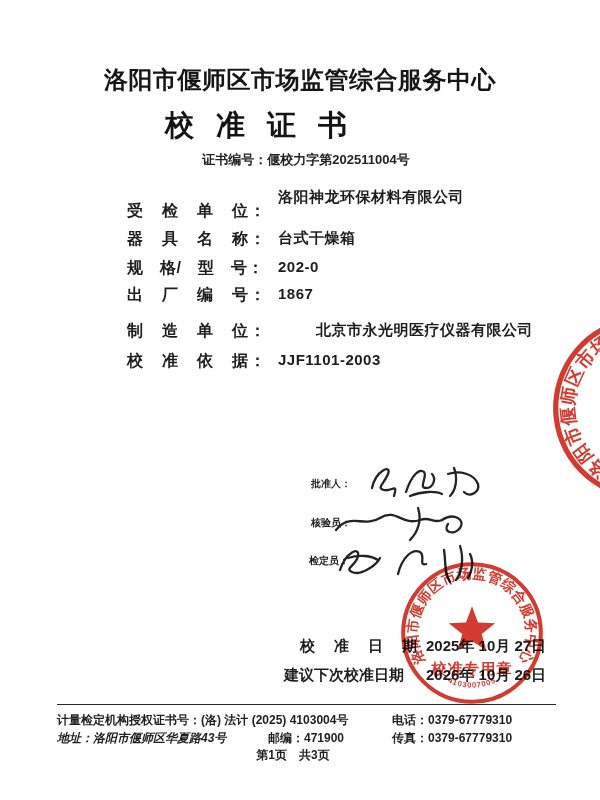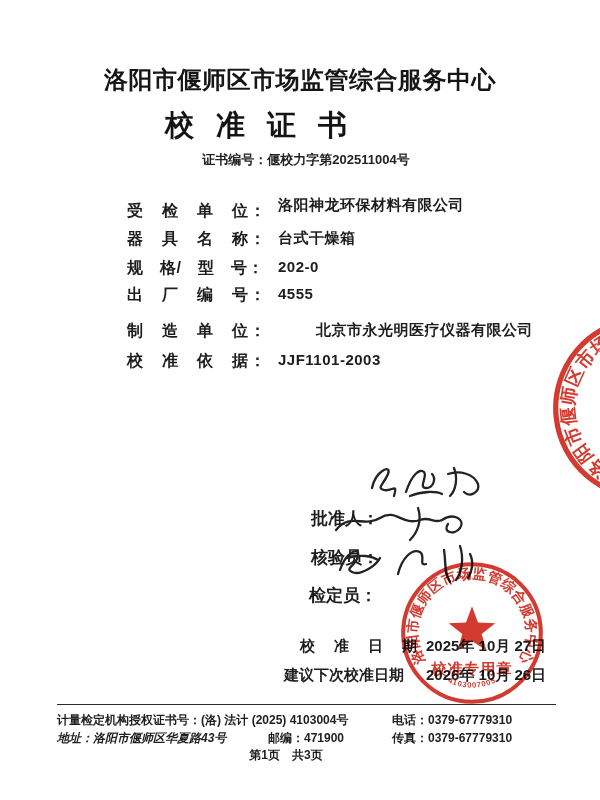--- a/index.html
+++ b/index.html
@@ -10,48 +10,48 @@
   }
   .abs{position:absolute;}
   .org-title{top:64px;left:0;width:600px;text-align:center;
     font-size:24px;font-weight:700;letter-spacing:0.5px;color:#161616;}
   .doc-title{top:106px;left:0;width:512px;text-align:center;
     font-size:29px;font-weight:700;letter-spacing:22px;text-indent:22px;color:#141414;}
   .cert-no{top:151px;left:0;width:600px;text-align:center;
     font-size:13px;font-weight:700;text-indent:12px;color:#222;}
   .frow-label{font-size:16px;font-weight:700;letter-spacing:1.5px;white-space:nowrap;color:#1d1d1d;}
   .frow-value{font-size:15px;font-weight:700;letter-spacing:0.5px;white-space:nowrap;color:#1d1d1d;}
-  .sig-label{font-size:17px;font-weight:700;white-space:nowrap;color:#1d1d1d;margin-top:30px;}
+  .sig-label{font-size:10px;font-weight:700;white-space:nowrap;color:#1d1d1d;}
   .date-label{font-size:15px;font-weight:700;white-space:nowrap;color:#1d1d1d;}
   .date-value{font-size:15px;font-weight:700;white-space:nowrap;color:#1d1d1d;}
   .signature{stroke:#232323;stroke-width:2.3;fill:none;
     stroke-linecap:round;stroke-linejoin:round;}
   .divider{top:704px;left:57px;width:499px;height:0;border-top:1.6px solid #2a2a2a;}
   .foot{font-size:12px;font-weight:700;white-space:nowrap;color:#1e1e1e;}
   .stamp{mix-blend-mode:multiply;opacity:0.92;}
   .stamp-partial{transform:rotate(-28deg);}
 </style>
 </head>
 <body>
 
 <div class="abs org-title">洛阳市偃师区市场监管综合服务中心</div>
 <div class="abs doc-title">校准证书</div>
 <div class="abs cert-no">证书编号：偃校力字第202511004号</div>
 
 <div class="abs frow-label" style="top:201px;left:127px;">受　检　单　位：</div>
-<div class="abs frow-value" style="top:196px;left:278px;">洛阳神龙环保材料有限公司</div>
+<div class="abs frow-value" style="top:188px;left:278px;">洛阳神龙环保材料有限公司</div>
 
 <div class="abs frow-label" style="top:229px;left:127px;">器　具　名　称：</div>
 <div class="abs frow-value" style="top:229px;left:278px;">台式干燥箱</div>
 
 <div class="abs frow-label" style="top:258px;left:127px;letter-spacing:0.5px;">规　格/　型　号：</div>
 <div class="abs frow-value" style="top:258px;left:278px;">202-0</div>
 
 <div class="abs frow-label" style="top:285px;left:127px;text-align:center;">出　厂　编　号：</div>
-<div class="abs frow-value" style="top:285px;left:278px;">4555</div>
+<div class="abs frow-value" style="top:285px;left:278px;">1867</div>
 
 <div class="abs frow-label" style="top:321px;left:127px;">制　造　单　位：</div>
 <div class="abs frow-value" style="top:321px;left:292px;margin-left:24px;">北京市永光明医疗仪器有限公司</div>
 
 <div class="abs frow-label" style="top:351px;left:127px;">校　准　依　据：</div>
 <div class="abs frow-value" style="top:351px;left:278px;">JJF1101-2003</div>
 
 <div class="abs sig-label" style="top:477px;left:311px;">批准人：</div>
 <div class="abs sig-label" style="top:516px;left:311px;">核验员：</div>
 <div class="abs sig-label" style="top:554px;left:309px;">检定员：</div>
@@ -117,13 +117,13 @@
     <textPath href="#serB" startOffset="50%" text-anchor="middle" fill="#d02a1e">4103007005</textPath>
   </text>
 </svg>
 
 <div class="abs divider"></div>
 <div class="abs foot" style="top:712px;left:57px;">计量检定机构授权证书号：(洛) 法计 (2025) 4103004号</div>
 <div class="abs foot" style="top:712px;left:392px;">电话：0379-67779310</div>
 <div class="abs foot" style="top:730px;left:57px;font-style:italic;">地址：洛阳市偃师区华夏路43号</div>
 <div class="abs foot" style="top:730px;left:268px;">邮编：471900</div>
 <div class="abs foot" style="top:730px;left:392px;">传真：0379-67779310</div>
-<div class="abs foot" style="top:747px;left:0;width:572px;text-align:center;">第1页　共3页</div>
+<div class="abs foot" style="top:747px;left:0;width:572px;text-align:center;padding-left:7px;">第1页　共3页</div>
 
 </body></html>

